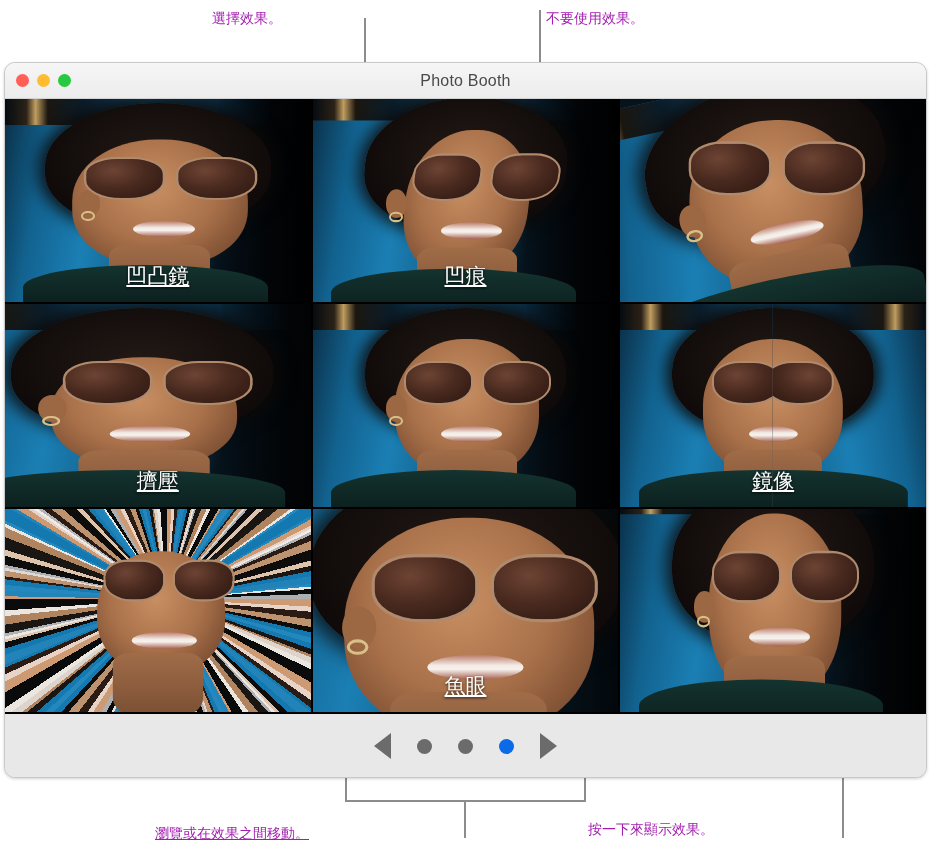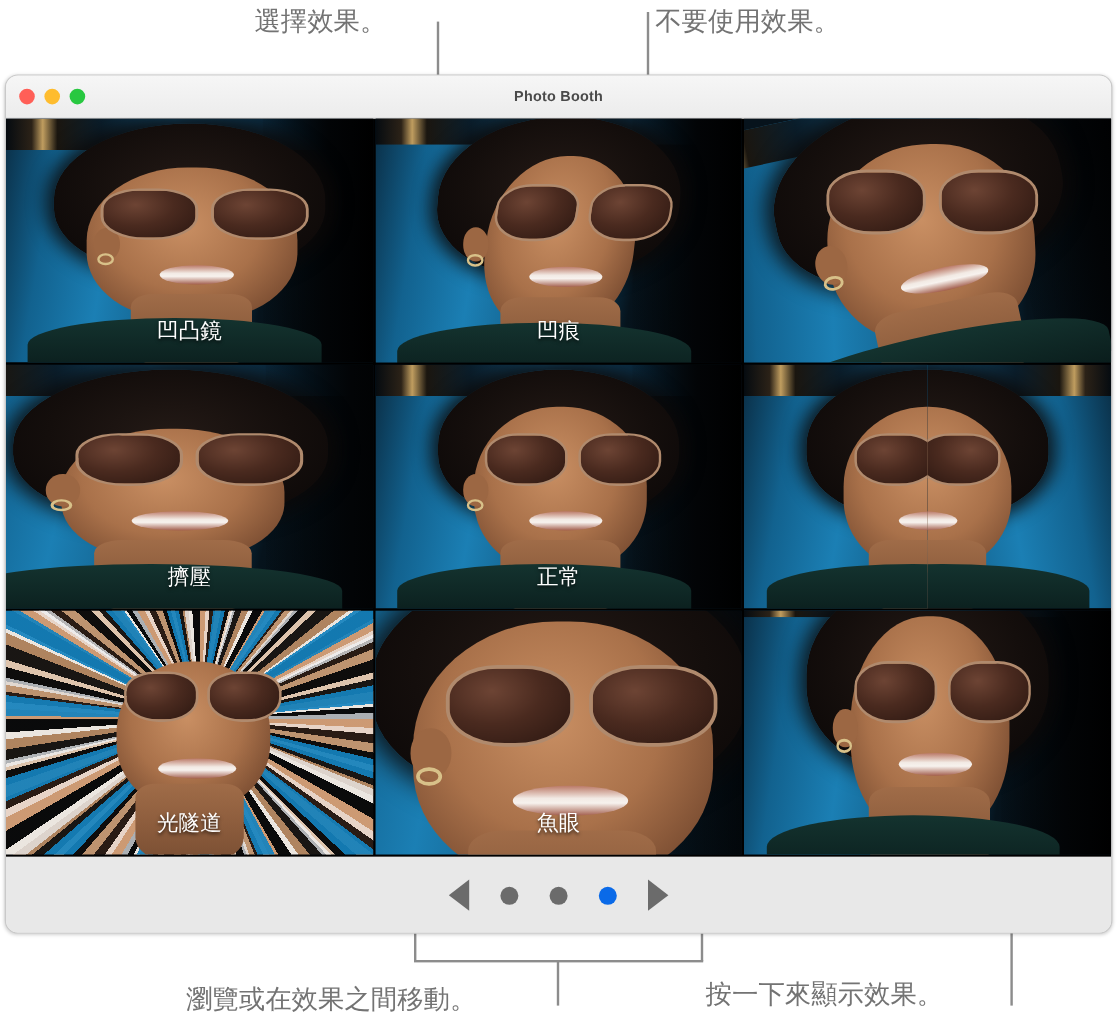--- a/index.html
+++ b/index.html
@@ -11,29 +11,29 @@
     width: 931px;
     height: 854px;
     position: relative;
     font-family: "Liberation Sans", "DejaVu Sans", sans-serif;
     overflow: hidden;
   }
 
   
   .callout-text {
     position: absolute;
-    color: #737373;
-    font-size: 22px;
+    color: #a21caf;
+    font-size: 14px;
     line-height: 26px;
     white-space: nowrap;
     font-family: "Liberation Sans", "DejaVu Sans", sans-serif;
   }
   #callout-top-left  { left: 212px; top: 5px; }
   #callout-top-right { left: 546px; top: 5px; text-align: right; }
-  #callout-bot-left  { left: 155px; top: 820px; }
+  #callout-bot-left  { left: 155px; top: 820px; text-decoration: underline; }
   #callout-bot-right { left: 588px; top: 816px; }
 
   
   .leader {
     position: absolute;
     background: #8c8c8c;
   }
   .leader-v { width: 2px; }
   .leader-h { height: 2px; }
 
@@ -57,22 +57,22 @@
     height: 36px;
     background: linear-gradient(to bottom, #f6f6f6, #ececec);
     border-bottom: 1px solid #d2d2d2;
     box-sizing: border-box;
   }
   #window-title {
     position: absolute;
     left: 0; right: 0; top: 0;
     line-height: 35px;
     text-align: center;
-    font-size: 12px;
-    font-weight: bold;
+    font-size: 16px;
+    font-weight: normal;
     color: #4a4a4a;
     letter-spacing: .2px;
   }
   .traffic-lights {
     position: absolute;
     left: 11px;
     top: 11px;
     display: flex;
     gap: 8px;
   }
@@ -94,25 +94,26 @@
     position: relative;
     overflow: hidden;
     background: #07131c;
   }
   .effect-label {
     position: absolute;
     left: 0; right: 0;
     bottom: 14px;
     text-align: center;
     color: #ffffff;
-    font-size: 18px;
+    font-size: 21px;
     line-height: 24px;
     text-shadow: 0 1px 3px rgba(0,0,0,.75);
     z-index: 9;
     pointer-events: none;
+    text-decoration: underline;
   }
 
   
   .portrait { position: absolute; inset: 0; }
   .bg-blue {
     position: absolute; inset: 0;
     background:
       linear-gradient(100deg,
         #0a2d44 0%, #12628f 14%, #1b7fb4 30%, #14628d 46%,
         #0d4666 58%, #06131c 70%, #02070b 100%);
@@ -427,21 +428,20 @@
         <div class="ear"></div>
         <div class="earring"></div>
         <div class="neck"></div>
         <div class="glasses">
           <div class="lens l"></div>
           <div class="lens r"></div>
         </div>
         <div class="mouth"></div>
         <div class="shoulder"></div>
       </div>
-      <div class="effect-label">正常</div>
     </div>
 
     <div class="effect-cell fx-mirror">
       <div class="portrait-wrap-l">
         <div class="portrait">
           <div class="bg-blue"></div>
           <div class="bg-topstrip"></div>
           <div class="hair"></div>
           <div class="face"></div>
           <div class="neck"></div>
@@ -461,35 +461,35 @@
           <div class="face"></div>
           <div class="neck"></div>
           <div class="glasses">
             <div class="lens l"></div>
 
           </div>
           <div class="mouth"></div>
           <div class="shoulder"></div>
         </div>
       </div>
+      <div class="effect-label">鏡像</div>
     </div>
 
     <div class="effect-cell fx-tunnel">
       <div class="streaks"></div>
       <div class="streaks-blue"></div>
       <div class="portrait">
         <div class="face"></div>
         <div class="neck"></div>
         <div class="glasses">
           <div class="lens l"></div>
           <div class="lens r"></div>
         </div>
         <div class="mouth"></div>
       </div>
-      <div class="effect-label">光隧道</div>
     </div>
 
     <div class="effect-cell fx-fisheye">
       <div class="portrait">
         <div class="bg-blue"></div>
 
         <div class="bg-dark-right"></div>
         <div class="hair"></div>
         <div class="face"></div>
         <div class="ear"></div>

